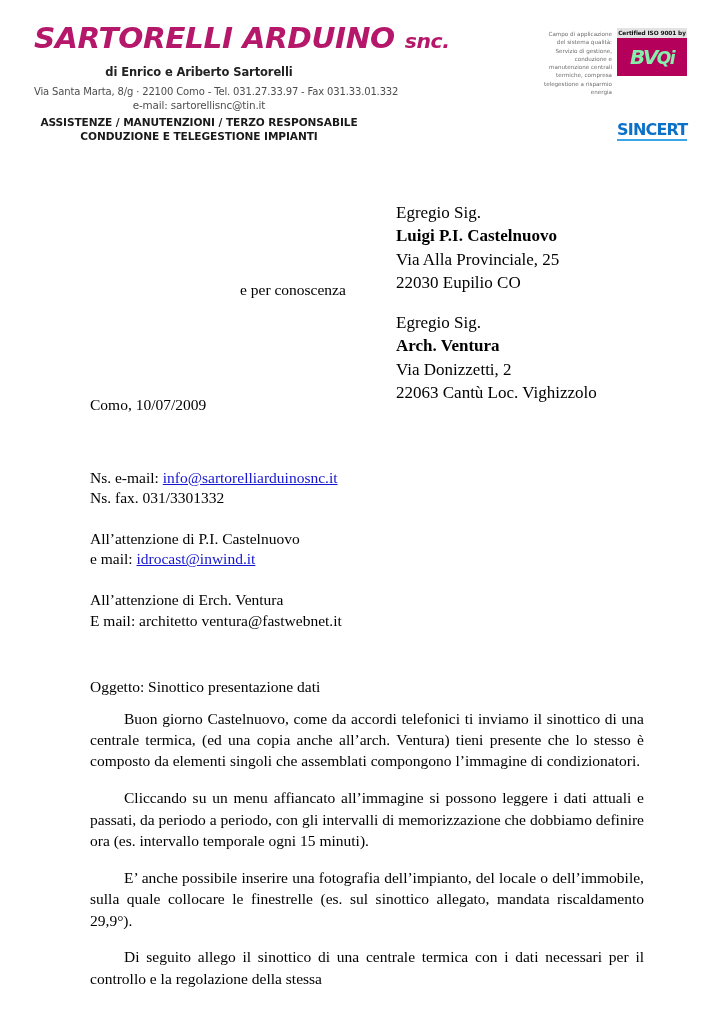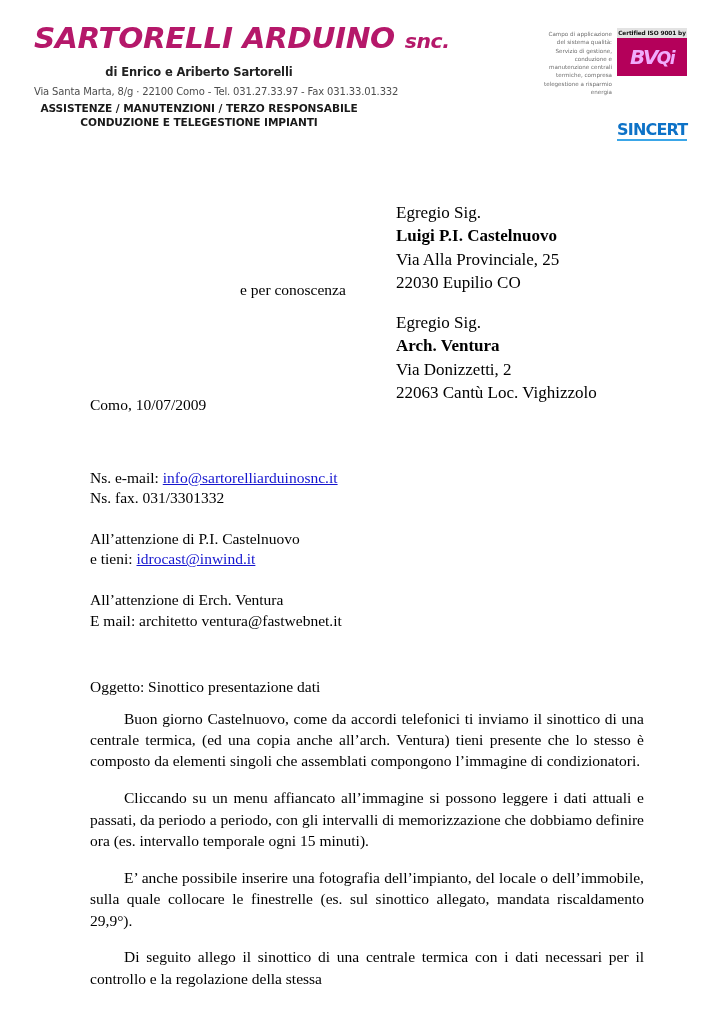--- a/index.html
+++ b/index.html
@@ -126,21 +126,21 @@
     position: relative;
     overflow: hidden;
   }
   .cert-bvqi-text {
     position: absolute;
     left: 0;
     right: 0;
     top: 50%;
     transform: translateY(-50%);
     text-align: center;
-    color: #f0abfc;
+    color: #86efac;
     font-family: "DejaVu Sans", "Liberation Sans", sans-serif;
     font-weight: bold;
     font-size: 20px;
     font-style: italic;
     letter-spacing: -1.6px;
   }
   .cert-bvqi-text .qi {
     font-size: 17px;
   }
   .cert-sincert {
@@ -221,20 +221,21 @@
 </head>
 <body>
 
 <div id="letterhead">
   <div class="lh-company">
     <span>SARTORELLI ARDUINO</span>
     <span class="snc">snc.</span>
   </div>
   <div class="lh-sub">di Enrico e Ariberto Sartorelli</div>
   <div class="lh-addr">Via Santa Marta, 8/g · 22100 Como - Tel. 031.27.33.97 - Fax 031.33.01.332</div>
+  <div class="lh-email">e-mail: sartorellisnc@tin.it</div>
   <div class="lh-bold-block">
     <div class="lh-bold-line">ASSISTENZE / MANUTENZIONI / TERZO RESPONSABILE</div>
     <div class="lh-bold-line">CONDUZIONE E TELEGESTIONE IMPIANTI</div>
   </div>
 </div>
 
 <div id="cert-block">
   <div class="cert-scope">Campo di applicazione del sistema qualità: Servizio di gestione, conduzione e manutenzione centrali termiche, compresa telegestione a risparmio energia</div>
   <div class="cert-logo">
     <div class="cert-iso-bar">Certified ISO 9001 by</div>
@@ -275,21 +276,21 @@
   <div>
     <span>Ns. e-mail:</span>
     <a class="maillink" href="#">info@sartorelliarduinosnc.it</a>
   </div>
   <div>Ns. fax. 031/3301332</div>
 
   <div class="gap-sm"></div>
 
   <div>All’attenzione di P.I. Castelnuovo</div>
   <div>
-    <span>e tieni:</span>
+    <span>e mail:</span>
     <a class="maillink" href="#">idrocast@inwind.it</a>
   </div>
 
   <div class="gap-sm"></div>
 
   <div>All’attenzione di Erch. Ventura</div>
   <div>E mail: architetto ventura@fastwebnet.it</div>
 
   <div class="gap-lg"></div>
   <div class="gap-md"></div>

